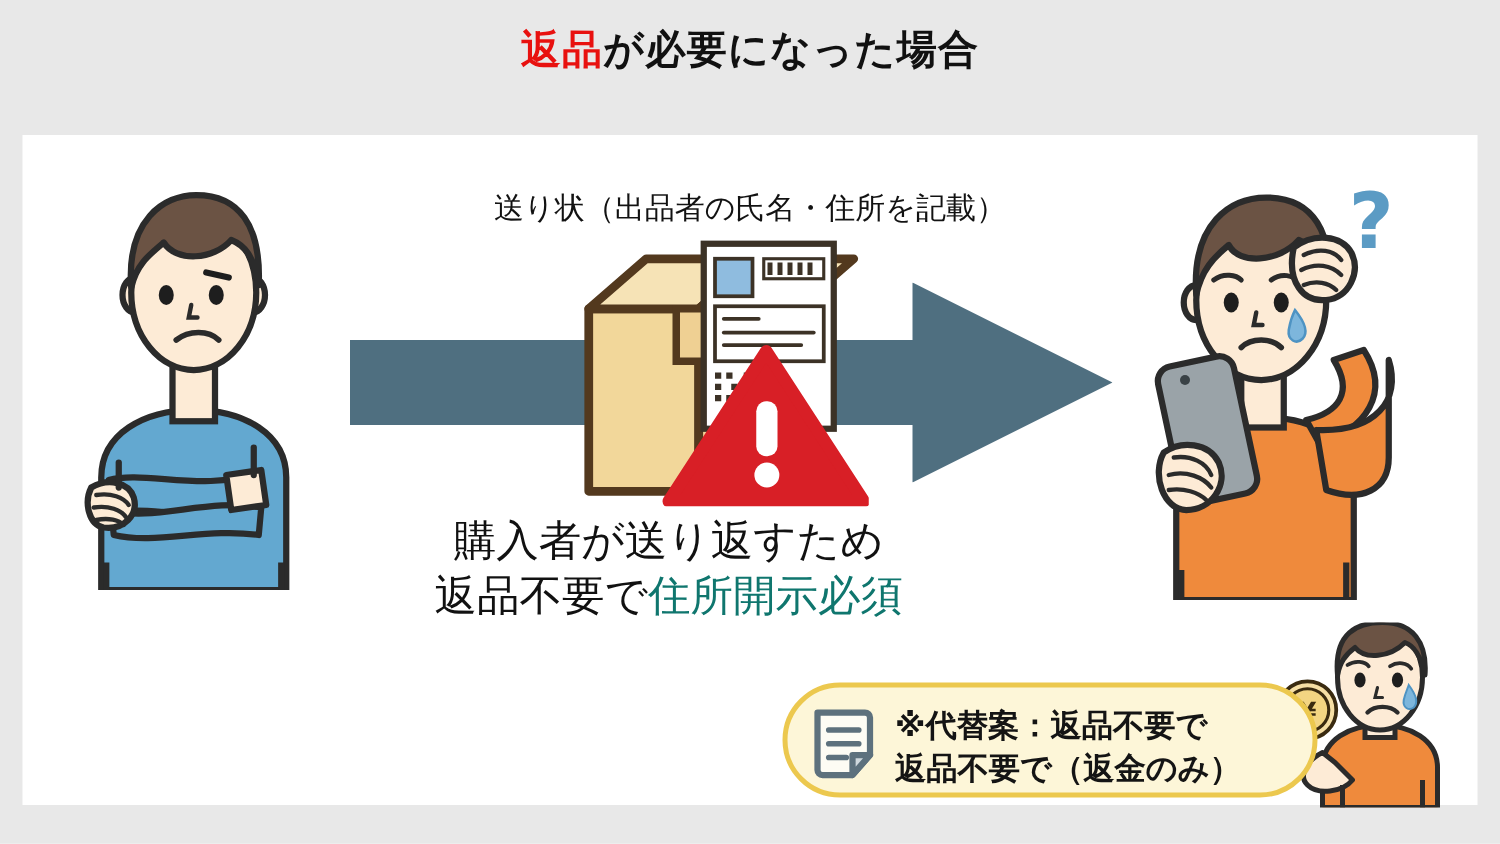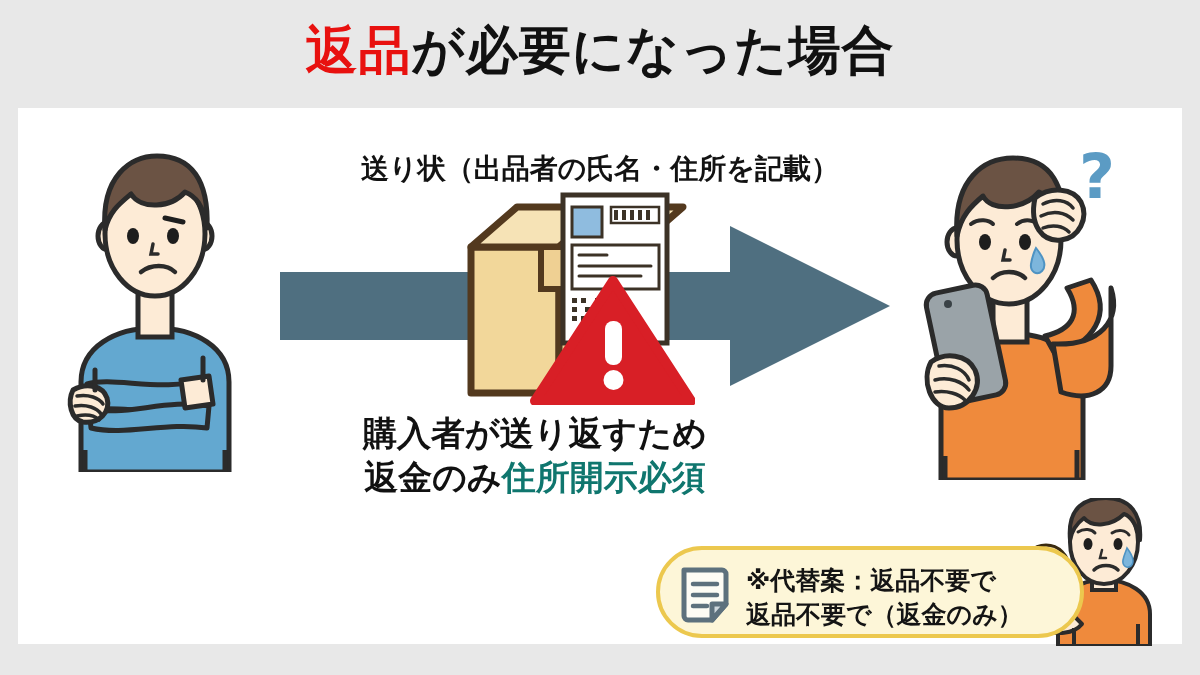--- a/index.html
+++ b/index.html
@@ -9,64 +9,64 @@
     font-family:"DejaVu Sans", sans-serif;
     overflow:hidden;
     position:relative;
   }
   #stage{ position:relative; width:1200px; height:675px; }
 
   
   .title{
     position:absolute; left:0; top:22px; width:1200px;
     text-align:center;
-    font-size:52px; font-weight:bold; letter-spacing:1px;
+    font-size:32px; font-weight:bold; letter-spacing:1px;
     color:#111; line-height:1.1;
     white-space:nowrap;
   }
   .title .hl{ color:#e8110f; }
 
   
   .card{
     position:absolute; left:18px; top:108px;
     width:1164px; height:536px;
     background:#ffffff;
   }
 
   
   .caption-top{
     position:absolute; left:300px; top:150px; width:600px;
     text-align:center;
-    font-size:28px; font-weight:bold; color:#121212;
+    font-size:24px; font-weight:normal; color:#121212;
     white-space:nowrap;
   }
 
   
   .statement{
     position:absolute; left:300px; top:412px; width:470px;
     text-align:center; line-height:1.28;
-    font-size:34px; font-weight:bold; color:#111;
+    font-size:34px; font-weight:normal; color:#111;
     white-space:nowrap;
   }
   .statement .hl{ color:#0f766e; }
 
   
   .arrow{ position:absolute; left:280px; top:226px; width:610px; height:160px; }
 
   
   .pkg{ position:absolute; left:455px; top:185px; width:240px; height:220px; }
 
   
   .person-left{ position:absolute; left:45px; top:132px; width:220px; height:340px; }
   
   .person-right{ position:absolute; left:905px; top:130px; width:250px; height:350px; }
 
   
   .callout{
-    position:absolute; left:656px; top:546px;
+    position:absolute; left:626px; top:546px;
     width:428px; height:92px;
     background:#fdf6d8;
     border:4px solid #ecc84e;
     border-radius:46px;
     display:flex; align-items:center;
   }
   .callout-icon{ position:absolute; left:16px; top:14px; width:62px; height:62px; }
   .callout-text{
     position:absolute; left:86px; top:14px; width:330px;
     font-size:25px; font-weight:bold; color:#141414;
@@ -241,21 +241,21 @@
   </div>
 
   <div class="q-mark">
     <svg width="60" height="78" viewBox="0 0 60 78">
       <text x="4" y="56" font-family="'DejaVu Sans', sans-serif" font-size="62" font-weight="bold" fill="#5b9bc4">?</text>
     </svg>
   </div>
 
   <div class="statement">
     <div>購入者が送り返すため</div>
-    <div><span>返金のみ</span><span class="hl">住所開示必須</span></div>
+    <div><span>返品不要で</span><span class="hl">住所開示必須</span></div>
   </div>
 
   <div class="person-mini">
     <svg width="150" height="148" viewBox="0 0 150 148">
       <path d="M28 148 L28 116 C28 94 50 82 74 82 C98 82 120 94 120 116 L120 148 Z" fill="#ef8a3c" stroke="#2b2b2b" stroke-width="4" stroke-linejoin="round"></path>
       <rect x="62" y="62" width="24" height="30" fill="#fdebd6" stroke="#2b2b2b" stroke-width="4"></rect>
       <ellipse cx="74" cy="44" rx="34" ry="42" fill="#fdebd6" stroke="#2b2b2b" stroke-width="4"></ellipse>
       <path d="M40 42 C37 8 56 0 76 0 C100 0 112 16 110 42 C106 24 100 18 94 16 C82 28 62 30 54 20 C46 26 42 32 40 42 Z" fill="#6b5344" stroke="#2b2b2b" stroke-width="4" stroke-linejoin="round"></path>
       <ellipse cx="58" cy="46" rx="4.5" ry="6" fill="#1e1e1e"></ellipse>
       <ellipse cx="88" cy="46" rx="4.5" ry="6" fill="#1e1e1e"></ellipse>

